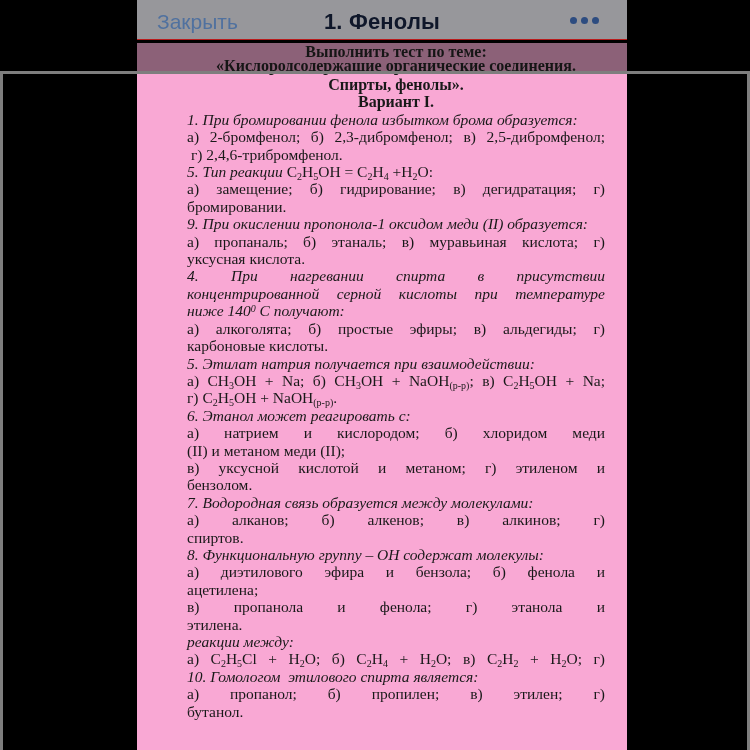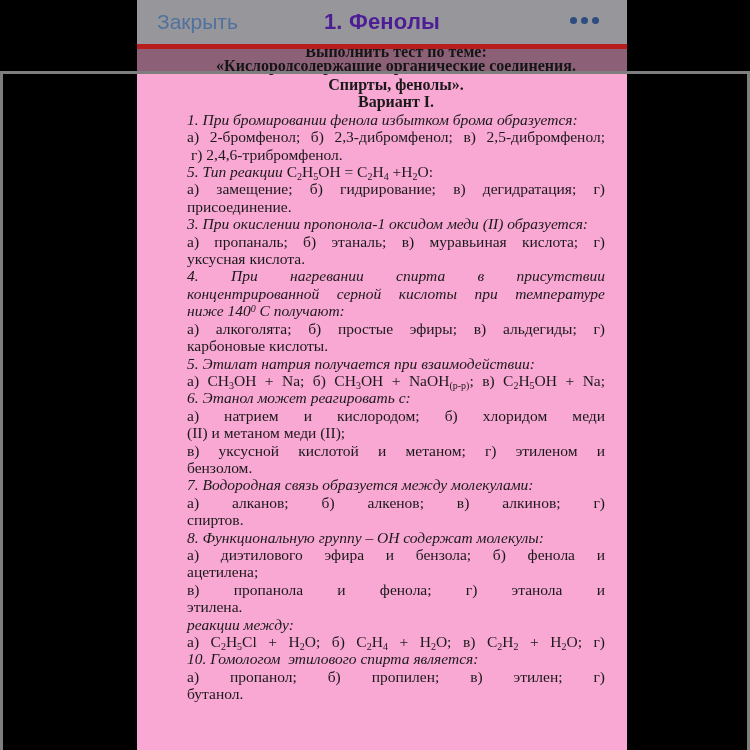--- a/index.html
+++ b/index.html
@@ -3,34 +3,34 @@
 <meta charset="utf-8">
 <style>
   html,body{margin:0;padding:0;}
   body{
     width:750px;height:750px;overflow:hidden;position:relative;
     background:#000;
     font-family:"Liberation Serif", serif;
   }
   
   .navbar{
-    position:absolute;left:137px;top:0;width:490px;height:49px;
-    background:#97979b;border-bottom:5px solid #b91c1c;
+    position:absolute;left:137px;top:0;width:490px;height:40px;
+    background:#97979b;border-bottom:1px solid #b91c1c;
     display:flex;align-items:center;box-sizing:border-box;
     font-family:"Liberation Sans", sans-serif;
   }
   .nav-close{
     position:absolute;left:20px;top:0;height:43px;display:flex;align-items:center;
     font-size:21px;color:#50719f;background:none;border:none;padding:0;cursor:pointer;
     font-family:"Liberation Sans", sans-serif;
   }
   .nav-title{
     position:absolute;left:0;right:0;top:0;height:43px;
     display:flex;align-items:center;justify-content:center;
-    font-size:22px;font-weight:bold;color:#4c1d95;letter-spacing:.2px;
+    font-size:22px;font-weight:bold;color:#0f172a;letter-spacing:.2px;
   }
   .nav-more{
     position:absolute;right:28px;top:0;height:40px;display:flex;align-items:center;gap:4px;
     background:none;border:none;padding:0;cursor:pointer;
   }
   .nav-more i{display:block;width:7px;height:7px;border-radius:50%;background:#2d4c80;}
   
   .page{
     position:absolute;left:137px;top:43px;width:490px;height:707px;
     background:#f9a8d4;box-sizing:border-box;
@@ -67,31 +67,32 @@
   <div>
       <div class="line hdr top"><span>Выполнить тест по теме:</span></div>
       <div class="line hdr top"><span>«Кислородсодержащие органические соединения.</span></div>
       <div class="line hdr first"><span>Спирты, фенолы».</span></div>
       <div class="line hdr"><span>Вариант I.</span></div>
       <div class="line q"><span class="it">1. При бромировании фенола избытком брома образуется:</span></div>
       <div class="line a j"><span>а)&nbsp;2-бромфенол; б)&nbsp;2,3-дибромфенол; в)&nbsp;2,5-дибромфенол;</span></div>
       <div class="line a"><span>&nbsp;г) 2,4,6-трибромфенол.</span></div>
       <div class="line q"><span class="it">5. Тип реакции </span><span>C<sub class="fsub">2</sub>H<sub class="fsub">5</sub>OH = C<sub class="fsub">2</sub>H<sub class="fsub">4</sub> +H<sub class="fsub">2</sub>O:</span></div>
       <div class="line a j"><span>а)&nbsp;замещение; б)&nbsp;гидрирование; в)&nbsp;дегидратация; г)</span></div>
-      <div class="line a"><span>присоединение.</span></div>
-      <div class="line q"><span class="it">3. При окислении пропонола-1 оксидом меди (II) образуется:</span></div>
+      <div class="line a"><span>бромировании.</span></div>
+      <div class="line q"><span class="it">9. При окислении пропонола-1 оксидом меди (II) образуется:</span></div>
       <div class="line a j"><span>а)&nbsp;пропаналь; б)&nbsp;этаналь; в)&nbsp;муравьиная&nbsp;кислота; г)</span></div>
       <div class="line a"><span>уксусная кислота.</span></div>
       <div class="line q j"><span class="it">4. При нагревании спирта в присутствии</span></div>
       <div class="line q j"><span class="it">концентрированной серной кислоты при температуре</span></div>
       <div class="line q"><span class="it">ниже 140<sup class="fsup">0</sup> С получают:</span></div>
       <div class="line a j"><span>а)&nbsp;алкоголята; б)&nbsp;простые&nbsp;эфиры; в)&nbsp;альдегиды; г)</span></div>
       <div class="line a"><span>карбоновые кислоты.</span></div>
       <div class="line q"><span class="it">5. Этилат натрия получается при взаимодействии:</span></div>
       <div class="line a j"><span>а)&nbsp;CH<sub class="fsub">3</sub>OH&nbsp;+&nbsp;Na; б)&nbsp;CH<sub class="fsub">3</sub>OH&nbsp;+&nbsp;NaOH<sub class="fsub">(р-р)</sub>; в)&nbsp;C<sub class="fsub">2</sub>H<sub class="fsub">5</sub>OH&nbsp;+&nbsp;Na;</span></div>
+      <div class="line a"><span>г) C<sub class="fsub">2</sub>H<sub class="fsub">5</sub>OH + NaOH<sub class="fsub">(р-р)</sub>.</span></div>
       <div class="line q"><span class="it">6. Этанол может реагировать с:</span></div>
       <div class="line a j"><span>а)&nbsp;натрием&nbsp;и&nbsp;кислородом; б)&nbsp;хлоридом&nbsp;меди</span></div>
       <div class="line a"><span>(II) и метаном меди (II);</span></div>
       <div class="line a j"><span>в)&nbsp;уксусной&nbsp;кислотой&nbsp;и&nbsp;метаном; г)&nbsp;этиленом&nbsp;и</span></div>
       <div class="line a"><span>бензолом.</span></div>
       <div class="line q"><span class="it">7. Водородная связь образуется между молекулами:</span></div>
       <div class="line a j"><span>а)&nbsp;алканов; б)&nbsp;алкенов; в)&nbsp;алкинов; г)</span></div>
       <div class="line a"><span>спиртов.</span></div>
       <div class="line q"><span class="it">8. Функциональную группу – ОН содержат молекулы:</span></div>
       <div class="line a j"><span>а)&nbsp;диэтилового&nbsp;эфира&nbsp;и&nbsp;бензола; б)&nbsp;фенола&nbsp;и</span></div>

